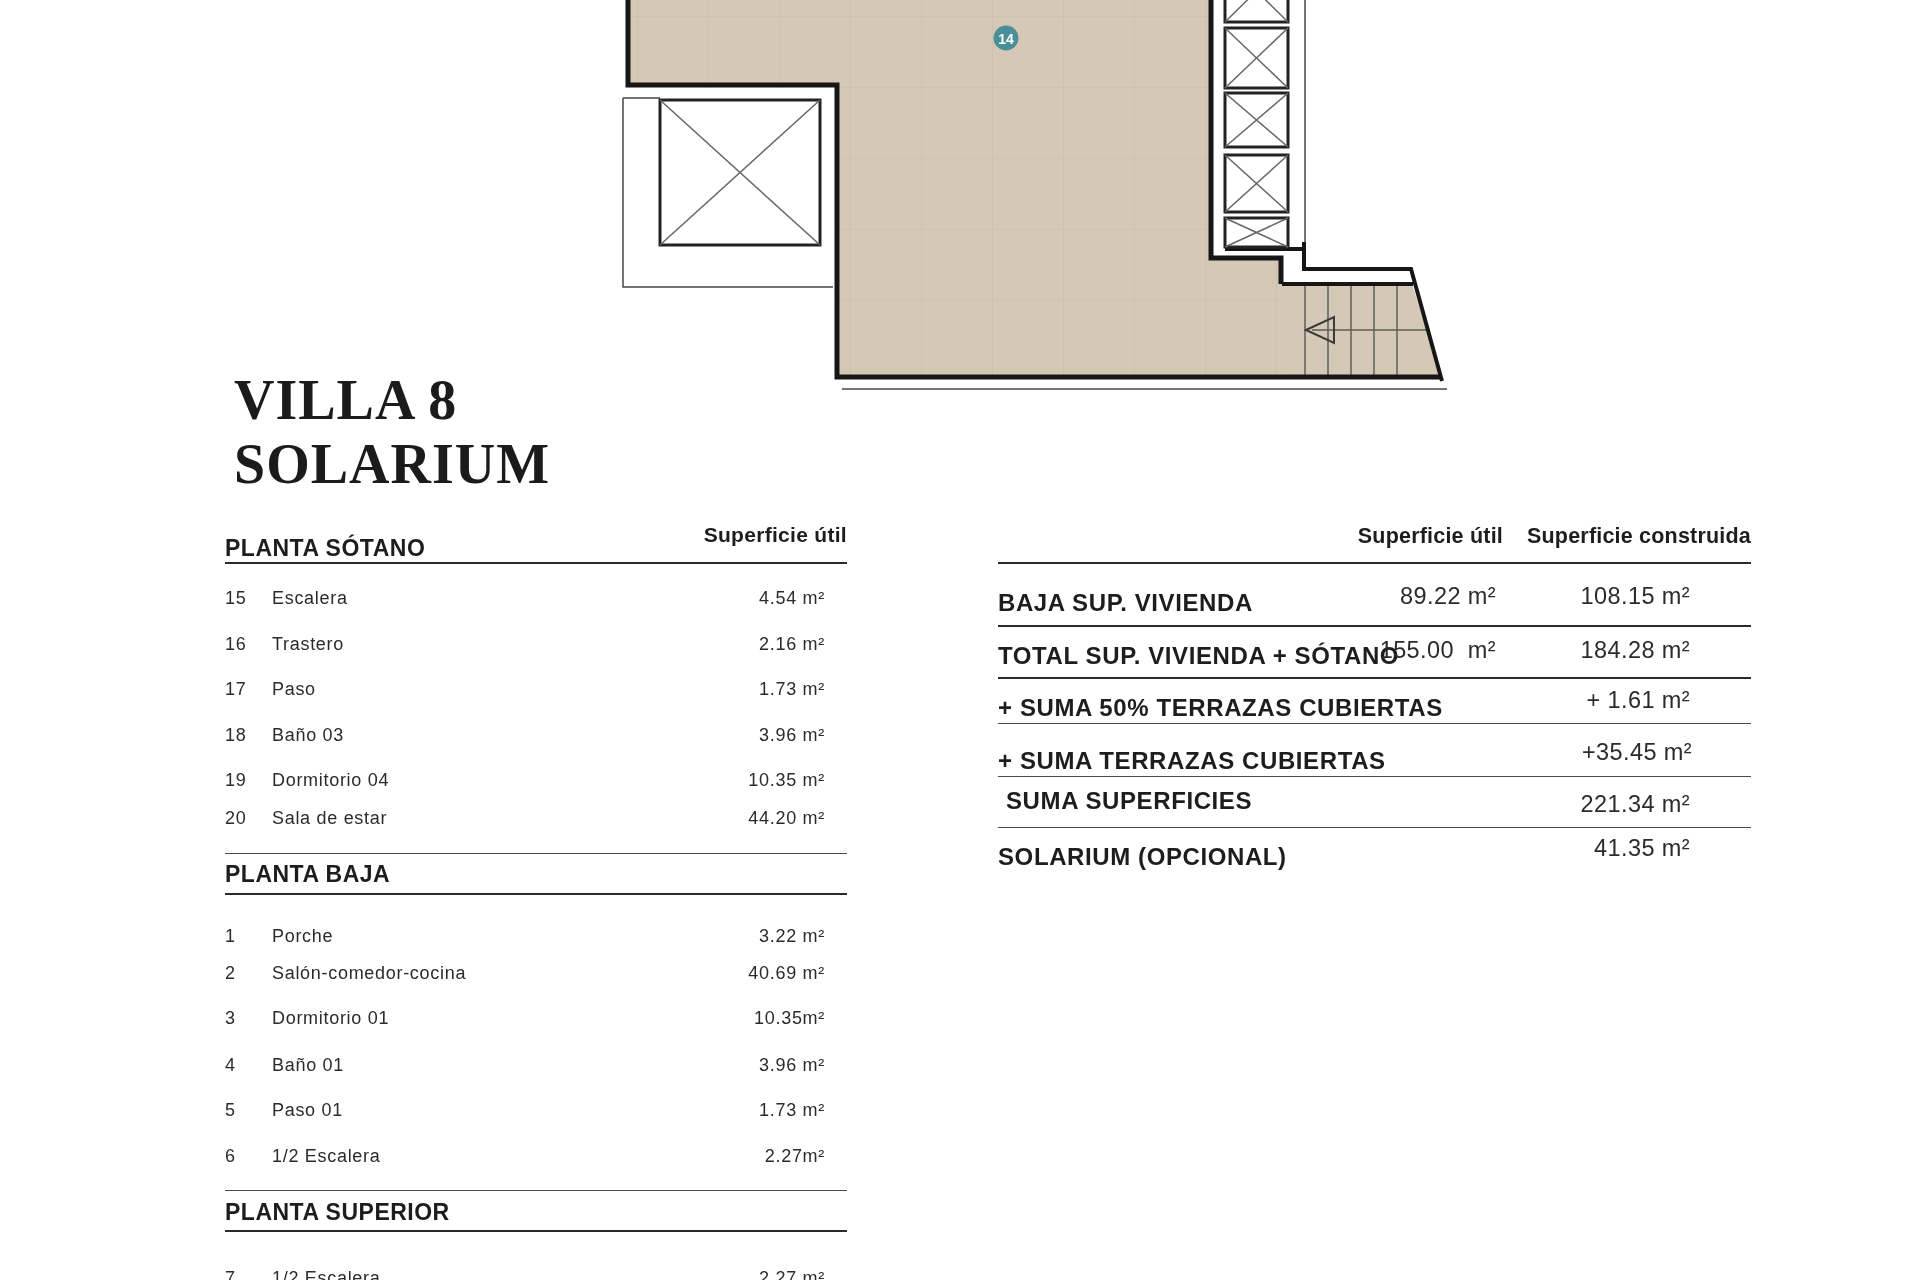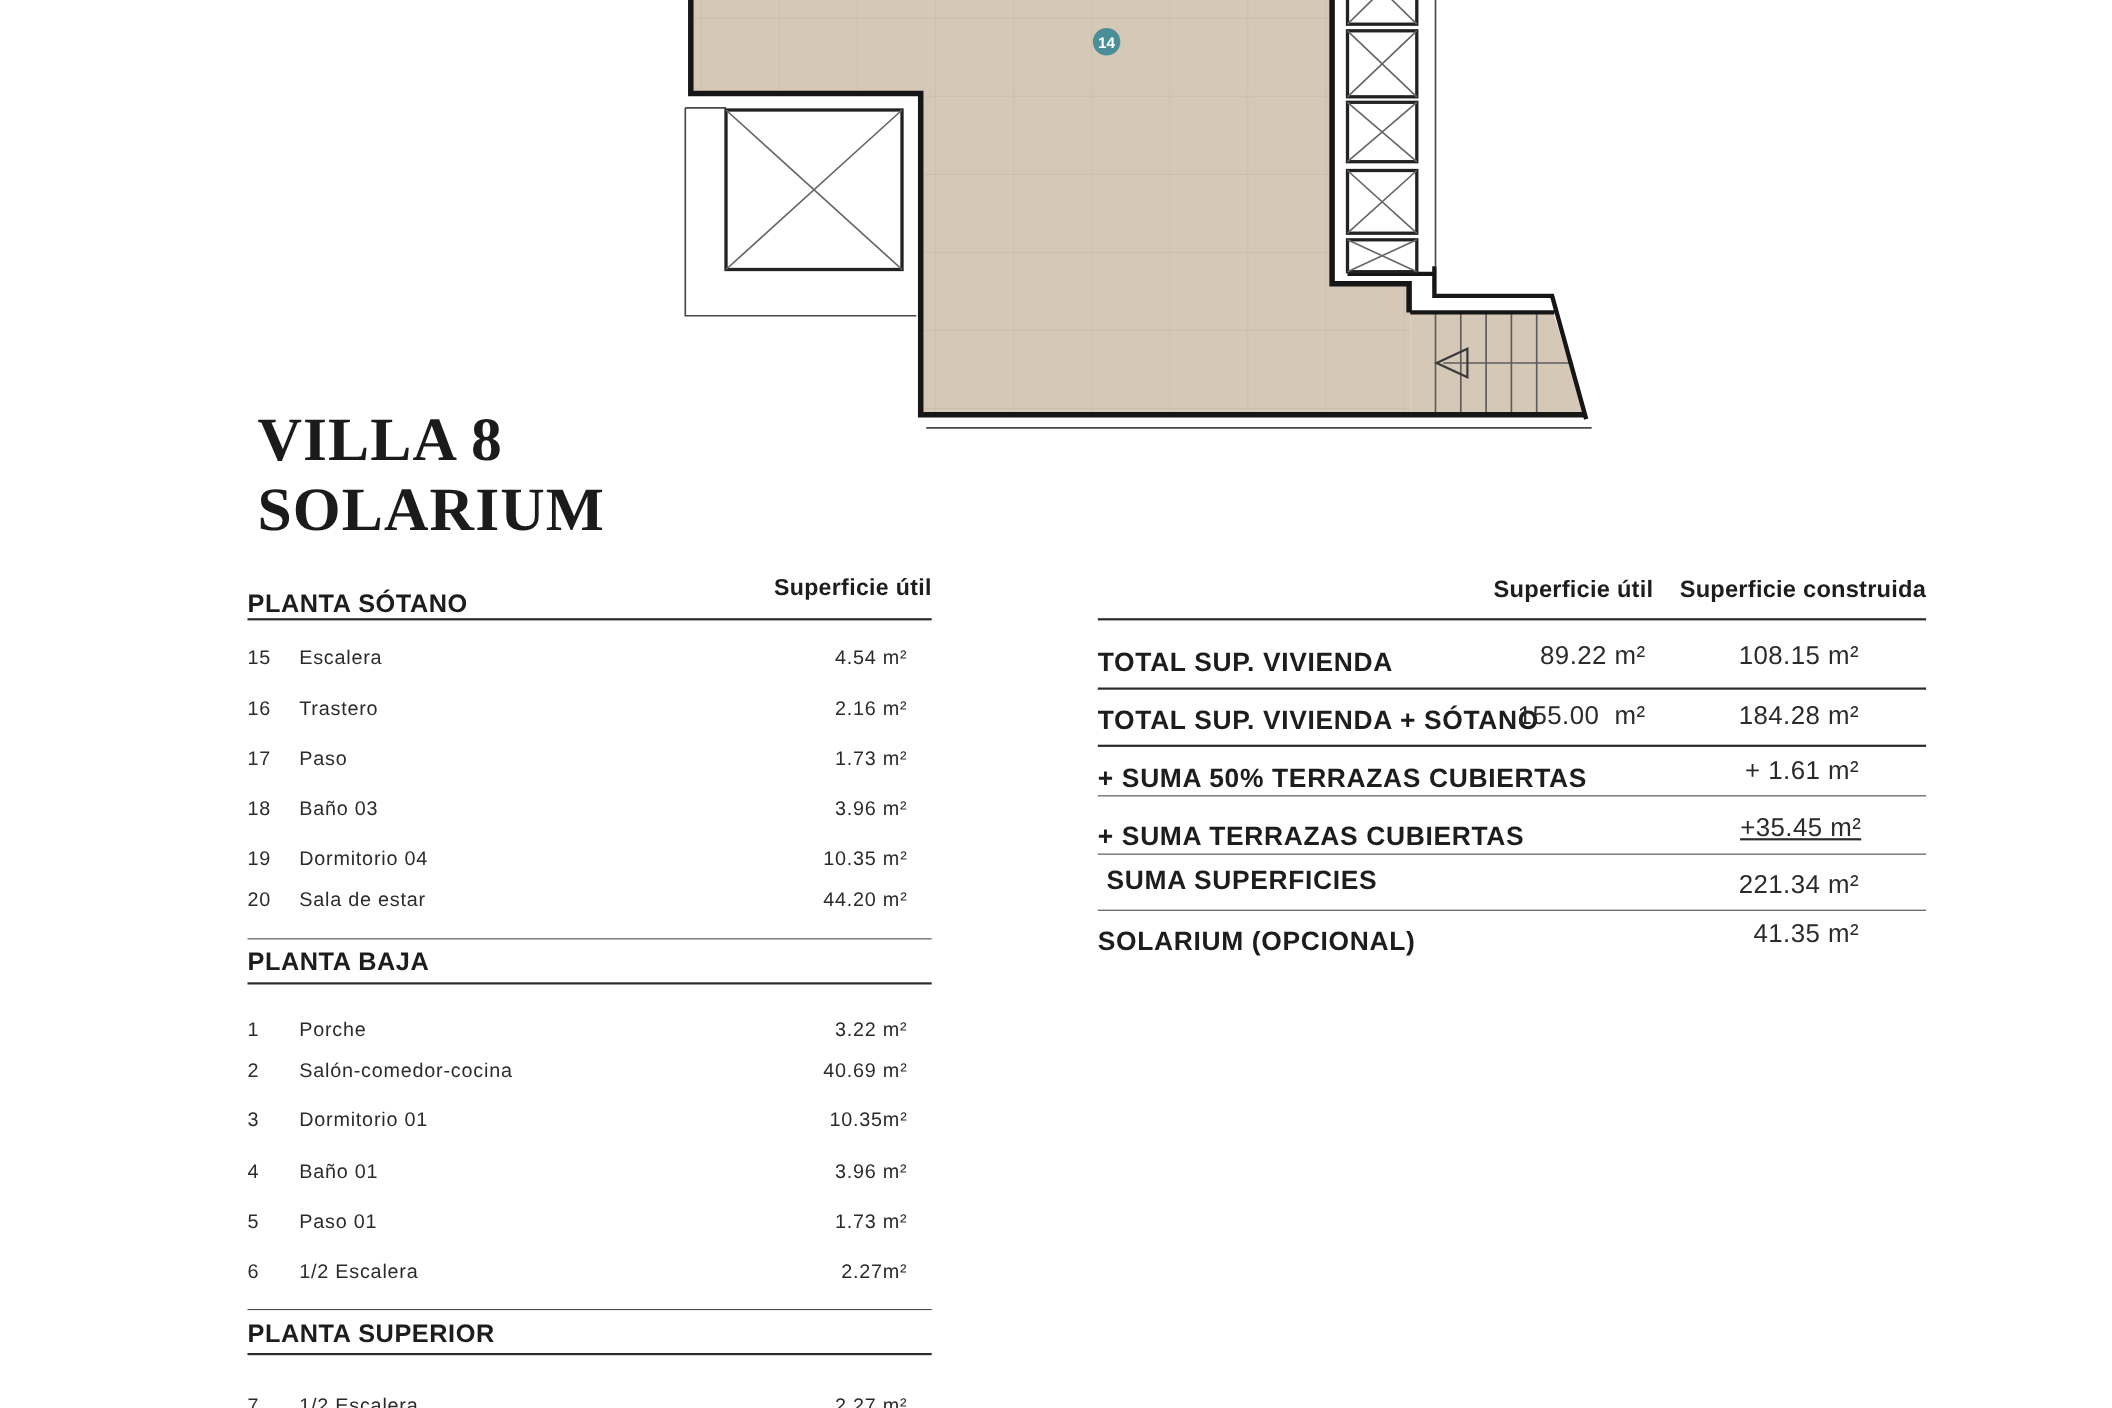--- a/index.html
+++ b/index.html
@@ -180,36 +180,36 @@
       <span class="nm">1/2 Escalera</span>
       <span class="val">2.27 m²</span>
     </div>
 </div>
 
 <div class="rtable">
   <div class="rhead" style="top:9px;right:248px;">Superficie útil</div>
   <div class="rhead" style="top:9px;right:0;">Superficie construida</div>
   <div class="rule2" style="top:47px;"></div>
 
-  <div class="rlabel" style="top:74px;">TOTAL SUP. VIVIENDA</div>
+  <div class="rlabel" style="top:74px;">BAJA SUP. VIVIENDA</div>
   <div class="rval" style="top:68px;right:255px;">89.22 m²</div>
   <div class="rval" style="top:68px;right:61px;">108.15 m²</div>
   <div class="rule2" style="top:110px;"></div>
 
   <div class="rlabel" style="top:127px;">TOTAL SUP. VIVIENDA + SÓTANO</div>
   <div class="rval" style="top:122px;right:255px;">155.00  m²</div>
   <div class="rval" style="top:122px;right:61px;">184.28 m²</div>
   <div class="rule2" style="top:162px;"></div>
 
   <div class="rlabel" style="top:179px;">+ SUMA 50% TERRAZAS CUBIERTAS</div>
   <div class="rval" style="top:172px;right:61px;">+ 1.61 m²</div>
   <div class="rule1" style="top:208px;"></div>
 
   <div class="rlabel" style="top:232px;">+ SUMA TERRAZAS CUBIERTAS</div>
-  <div class="rval" style="top:224px;right:59px;text-decoration:underline;">+35.45 m²</div>
+  <div class="rval" style="top:224px;right:59px;">+35.45 m²</div>
   <div class="rule1" style="top:261px;"></div>
 
   <div class="rlabel" style="top:272px;left:8px;">SUMA SUPERFICIES</div>
   <div class="rval" style="top:276px;right:61px;">221.34 m²</div>
   <div class="rule1" style="top:312px;"></div>
 
   <div class="rlabel" style="top:328px;">SOLARIUM (OPCIONAL)</div>
   <div class="rval" style="top:320px;right:61px;">41.35 m²</div>
 </div>
 

